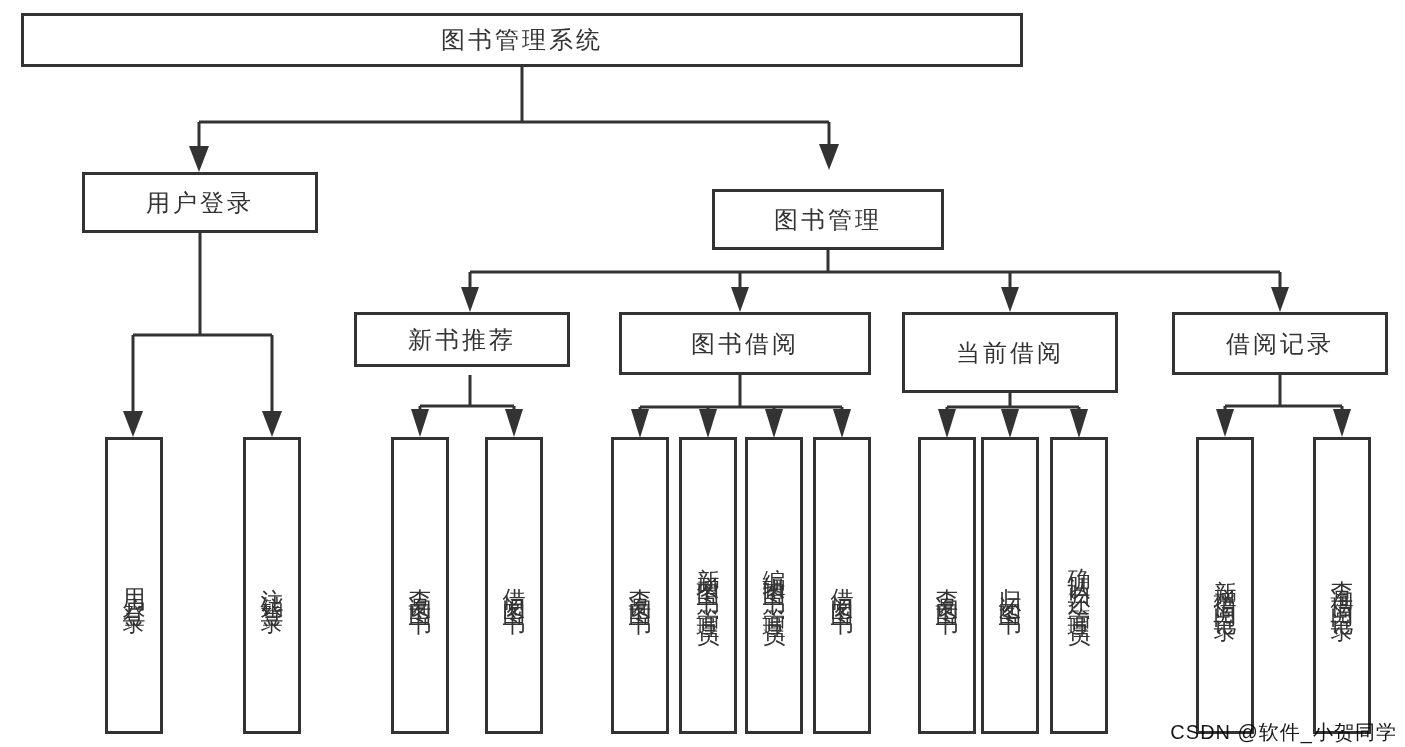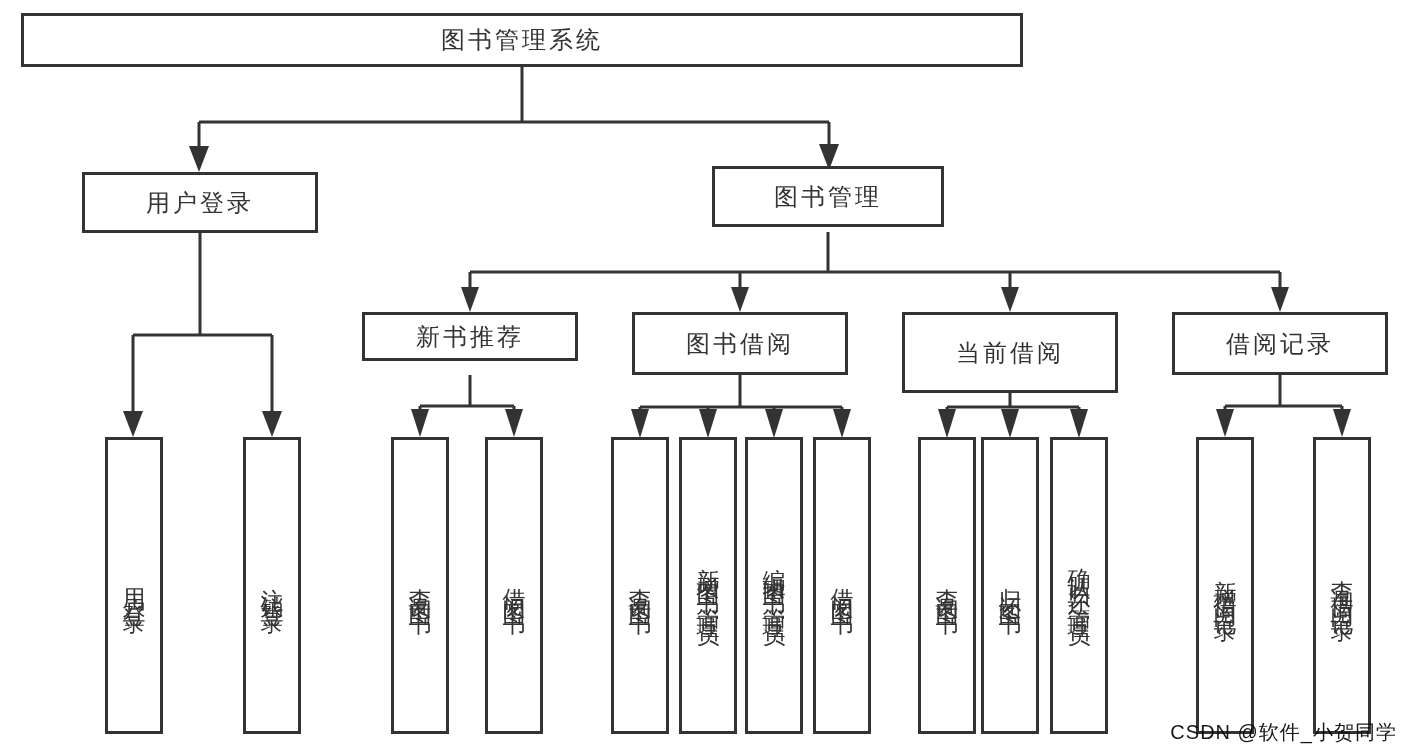--- a/index.html
+++ b/index.html
@@ -97,28 +97,28 @@
     </g>
   </svg>
 
   <div class="node" style="left:21px;top:13px;width:1002px;height:54px">
     <span>图书管理系统</span>
   </div>
 
   <div class="node" style="left:82px;top:172px;width:236px;height:61px">
     <span>用户登录</span>
   </div>
-  <div class="node" style="left:712px;top:166px;width:232px;height:61px">
+  <div class="node" style="left:712px;top:189px;width:232px;height:61px">
     <span>图书管理</span>
   </div>
 
-  <div class="node" style="left:362px;top:312px;width:216px;height:49px">
+  <div class="node" style="left:354px;top:312px;width:216px;height:55px">
     <span>新书推荐</span>
   </div>
-  <div class="node" style="left:632px;top:312px;width:216px;height:63px">
+  <div class="node" style="left:619px;top:312px;width:252px;height:63px">
     <span>图书借阅</span>
   </div>
   <div class="node" style="left:902px;top:312px;width:216px;height:81px">
     <span>当前借阅</span>
   </div>
   <div class="node" style="left:1172px;top:312px;width:216px;height:63px">
     <span>借阅记录</span>
   </div>
 
   <div class="node v" style="left:105px;top:437px;width:58px;height:297px">

